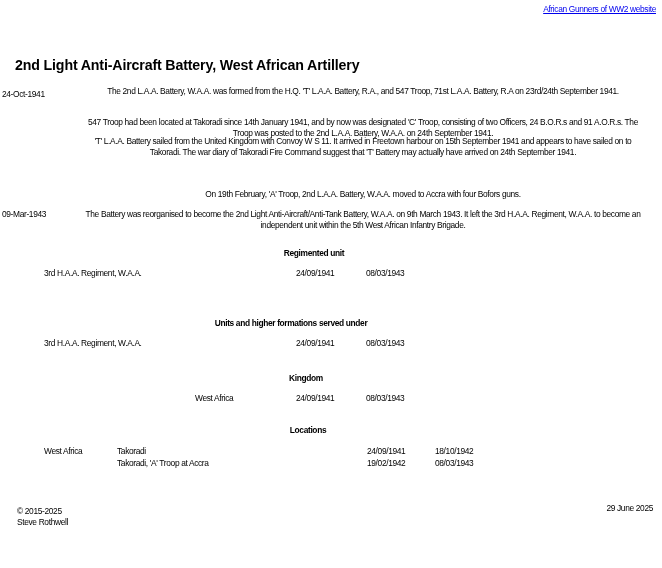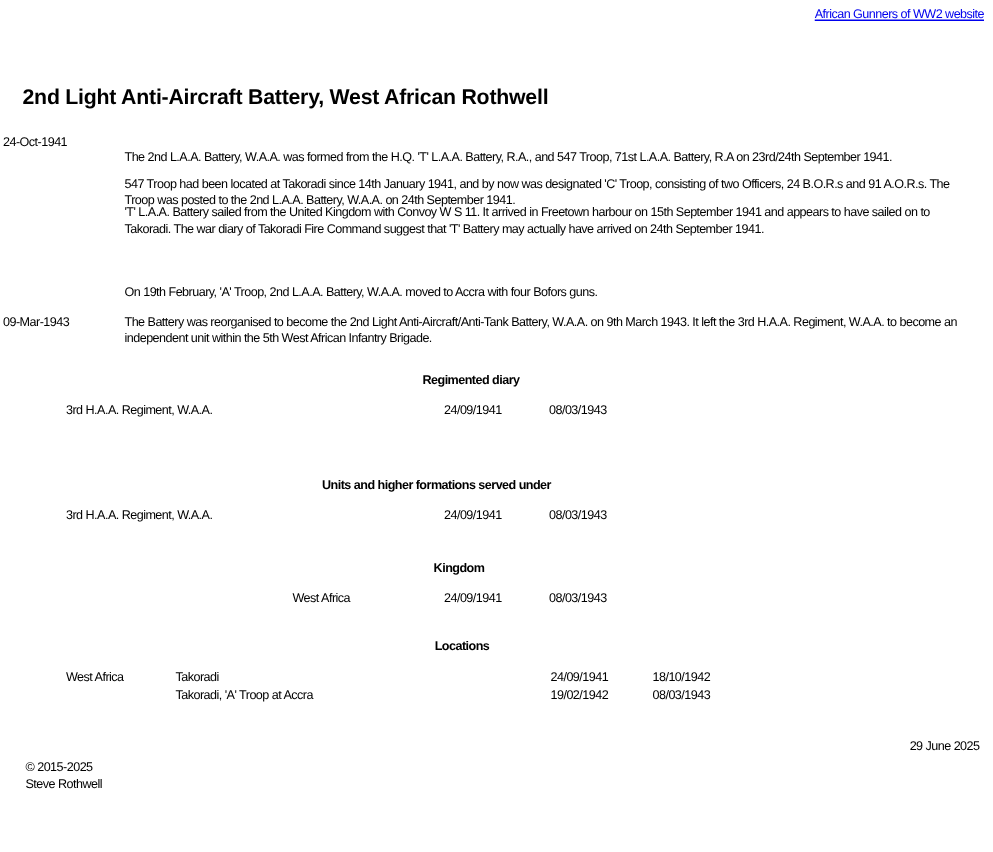--- a/index.html
+++ b/index.html
@@ -1,51 +1,51 @@
 <!DOCTYPE html>
 <html><head>
   <meta charset="utf-8">
   <style>
     html, body { margin: 0; padding: 0; background: #ffffff; }
     body {
       width: 662px; height: 568px; position: relative; overflow: hidden;
       font-family: "Liberation Sans", sans-serif; color: #000000;
       font-size: 8.4px; letter-spacing: -0.35px;
     }
-    .abs { position: absolute; white-space: nowrap; }
+    .abs { position: absolute; white-space: nowrap; text-align: center; }
     .site-link {
       top: 4px; right: 6px; color: #0000ee; text-decoration: underline;
       font-size: 8.4px; cursor: pointer;
     }
     .page-title {
       top: 57px; left: 15px; font-size: 14.2px; font-weight: bold; letter-spacing: -0.15px;
     }
     .entry-date { left: 2px; }
     .para { left: 83px; width: 560px; white-space: normal; line-height: 11px; }
     .section-head { font-weight: bold; transform: translateX(-50%); left: 0; }
     .cell { }
     .footer { font-size: 8.4px; }
   </style>
 </head>
 <body>
 
 <a class="abs site-link">African Gunners of WW2 website</a>
 
-<div class="abs page-title">2nd Light Anti-Aircraft Battery, West African Rothwell</div>
+<div class="abs page-title">2nd Light Anti-Aircraft Battery, West African Artillery</div>
 
 <div class="abs entry-date" style="top:89px;">24-Oct-1941</div>
-<div class="abs para" style="top:99px;">The 2nd L.A.A. Battery, W.A.A.  was formed from the H.Q. 'T' L.A.A. Battery, R.A., and 547 Troop, 71st L.A.A. Battery, R.A on 23rd/24th September 1941.</div>
+<div class="abs para" style="top:86px;">The 2nd L.A.A. Battery, W.A.A.  was formed from the H.Q. 'T' L.A.A. Battery, R.A., and 547 Troop, 71st L.A.A. Battery, R.A on 23rd/24th September 1941.</div>
 <div class="abs para" style="top:117px;">547 Troop had been located at Takoradi since 14th January 1941, and by now was designated 'C' Troop, consisting of two Officers, 24 B.O.R.s and 91 A.O.R.s.  The Troop was posted to the 2nd L.A.A. Battery, W.A.A. on 24th September 1941.</div>
 <div class="abs para" style="top:136px;">'T' L.A.A. Battery sailed from the United Kingdom with Convoy W S 11.  It arrived in Freetown harbour on 15th September 1941 and appears to have sailed on to Takoradi.  The war diary of Takoradi Fire Command suggest that 'T' Battery may actually have arrived on 24th September 1941.</div>
 <div class="abs para" style="top:189px;">On 19th February, 'A' Troop, 2nd L.A.A. Battery, W.A.A. moved to Accra with four Bofors guns.</div>
 
 <div class="abs entry-date" style="top:209px;">09-Mar-1943</div>
 <div class="abs para" style="top:209px;">The Battery was reorganised to become the 2nd Light Anti-Aircraft/Anti-Tank Battery, W.A.A. on 9th March 1943.  It left the 3rd H.A.A. Regiment, W.A.A. to become an independent unit within the 5th West African Infantry Brigade.</div>
 
-<div class="abs section-head" style="top:248px; left:314px;">Regimented diary</div>
+<div class="abs section-head" style="top:248px; left:314px;">Regimented unit</div>
 <div class="abs cell" style="top:268px; left:44px;">3rd H.A.A. Regiment, W.A.A.</div>
 <div class="abs cell" style="top:268px; left:296px;">24/09/1941</div>
 <div class="abs cell" style="top:268px; left:366px;">08/03/1943</div>
 
 <div class="abs section-head" style="top:318px; left:291px;">Units and higher formations served under</div>
 <div class="abs cell" style="top:338px; left:44px;">3rd H.A.A. Regiment, W.A.A.</div>
 <div class="abs cell" style="top:338px; left:296px;">24/09/1941</div>
 <div class="abs cell" style="top:338px; left:366px;">08/03/1943</div>
 
 <div class="abs section-head" style="top:373px; left:306px;">Kingdom</div>
@@ -57,13 +57,13 @@
 <div class="abs cell" style="top:446px; left:44px;">West Africa</div>
 <div class="abs cell" style="top:446px; left:117px;">Takoradi</div>
 <div class="abs cell" style="top:446px; left:367px;">24/09/1941</div>
 <div class="abs cell" style="top:446px; left:435px;">18/10/1942</div>
 <div class="abs cell" style="top:458px; left:117px;">Takoradi, 'A' Troop at Accra</div>
 <div class="abs cell" style="top:458px; left:367px;">19/02/1942</div>
 <div class="abs cell" style="top:458px; left:435px;">08/03/1943</div>
 
 <div class="abs footer" style="top:517px; left:17px;">Steve Rothwell</div>
 <div class="abs footer" style="top:506px; left:17px;">© 2015-2025</div>
-<div class="abs footer" style="top:492px; right:9px;">29 June 2025</div>
+<div class="abs footer" style="top:503px; right:9px;">29 June 2025</div>
 
 </body></html>

